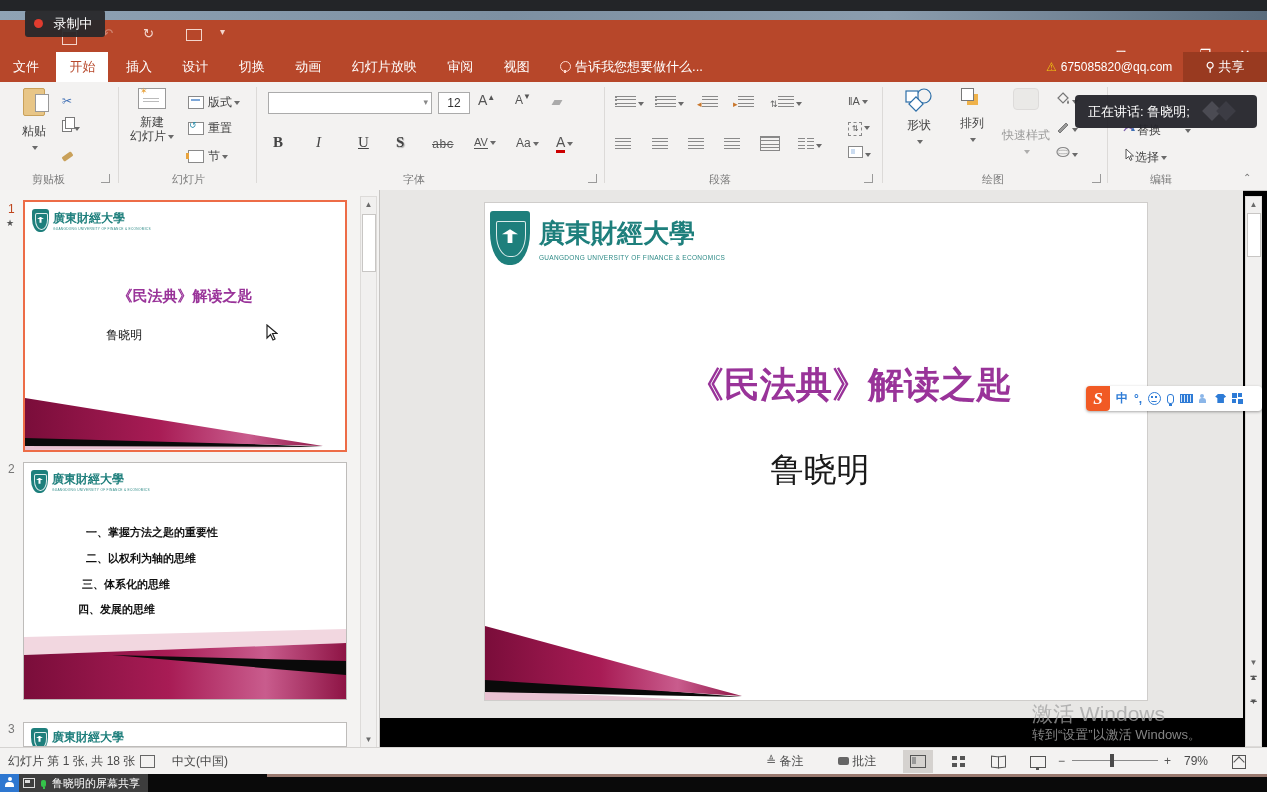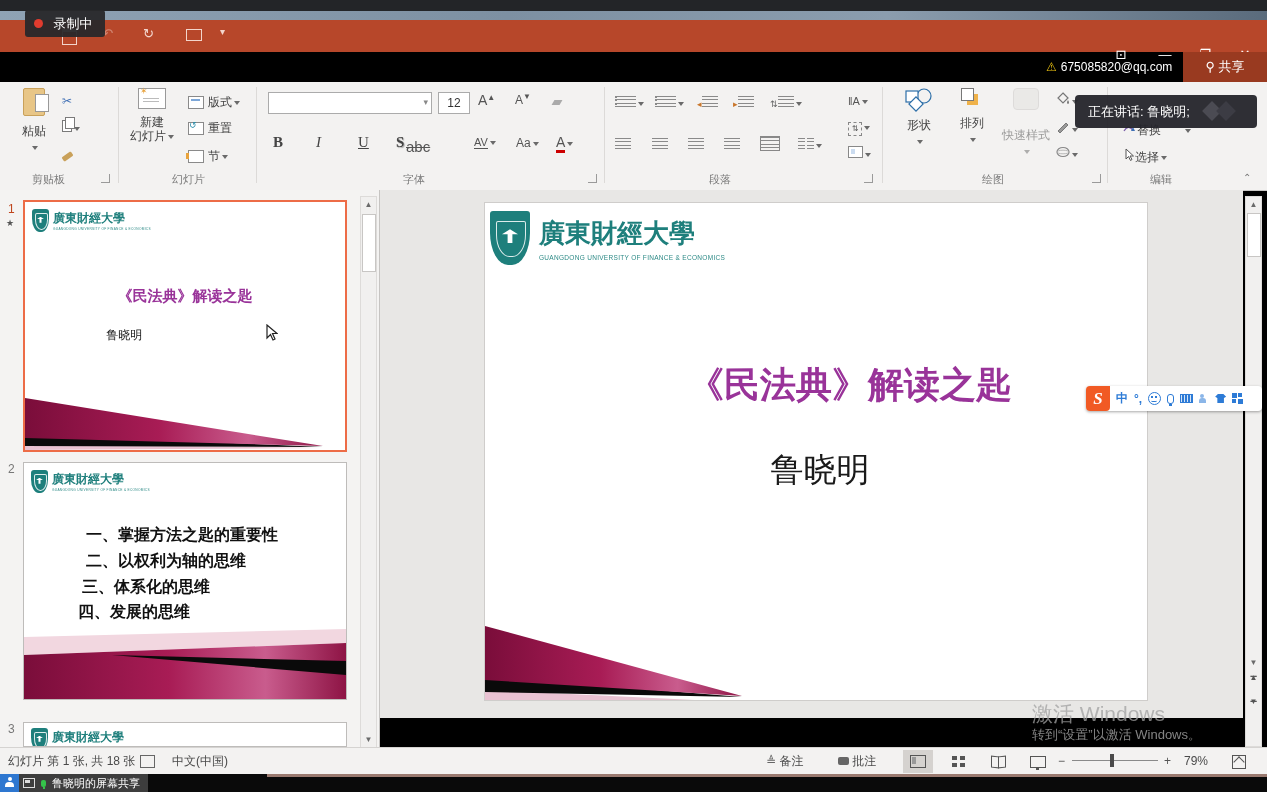--- a/index.html
+++ b/index.html
@@ -77,21 +77,21 @@
   .tstar{position:absolute;left:6px;font-size:9px;color:#555;}
   .uni-logo{position:absolute;display:flex;align-items:center;}
   .shield{background:#1E7F7C;border-radius:3px 3px 45% 45%/3px 3px 60% 60%;position:relative;}
   .shield::before{content:"";position:absolute;left:15%;top:18%;width:70%;height:64%;border:1px solid rgba(255,255,255,.85);border-radius:2px 2px 45% 45%/2px 2px 60% 60%;}
   .shield::after{content:"";position:absolute;left:30%;top:34%;width:40%;height:26%;background:#fff;clip-path:polygon(50% 0,100% 35%,65% 35%,65% 100%,35% 100%,35% 35%,0 35%);}
   .uni-name{color:#1E7F7C;font-family:"Liberation Serif","DejaVu Serif",serif;font-weight:bold;}
   .uni-en{color:#2d8a86;letter-spacing:.3px;}
   .canvas{left:485px;top:203px;width:662px;height:497px;background:#fff;box-shadow:0 0 0 1px #CFCDCB;}
   .sl-title{font-family:"Liberation Serif","DejaVu Serif",serif;color:#993399;font-weight:bold;}
   .sl-author{font-family:"Liberation Serif","DejaVu Serif",serif;color:#1a1a1a;}
-  .t2-line{position:absolute;left:62px;font-size:16px;font-weight:bold;color:#111;font-family:"Liberation Serif",serif;white-space:nowrap;}
+  .t2-line{position:absolute;left:62px;font-size:11px;font-weight:bold;color:#111;font-family:"Liberation Serif",serif;white-space:nowrap;}
   
   .sb{background:#F1F0EF;border:1px solid #DDDBD9;box-sizing:border-box;}
   .sb-btn{position:absolute;background:#F1F0EF;color:#6a6a6a;font-size:8px;text-align:center;line-height:15px;width:15px;height:15px;}
   .sb-thumb{position:absolute;background:#fff;border:1px solid #C8C6C4;box-sizing:border-box;}
   .dbl{display:block;line-height:6px;font-size:8px;color:#555;}
   
   .notes{left:381px;top:718px;width:862px;height:29px;background:#FBFAF9;border-top:1px solid #D0CECB;
      color:#595959;font-size:13px;line-height:29px;padding-left:14px;box-sizing:border-box;}
   
   .statusbar{left:0;top:747px;width:1267px;height:27px;background:#F3F2F1;border-top:1px solid #D5D3D1;box-sizing:border-box;
@@ -171,20 +171,32 @@
     <div class="abs winbtn" style="left:1108px;width:26px;">⊡</div>
     <div class="abs winbtn" style="left:1150px;">—</div>
     <div class="abs winbtn" style="left:1190px;">❐</div>
     <div class="abs winbtn" style="left:1230px;">✕</div>
   </div>
   <div class="abs rec-badge">
     <div class="rec-dot"></div>
     <span>录制中</span>
   </div>
 
+  <div class="abs tabrow">
+    <span class="tab">文件</span>
+    <span class="tab active">开始</span>
+    <span class="tab">插入</span>
+    <span class="tab">设计</span>
+    <span class="tab">切换</span>
+    <span class="tab">动画</span>
+    <span class="tab">幻灯片放映</span>
+    <span class="tab">审阅</span>
+    <span class="tab">视图</span>
+    <span class="tab"><span class="bulb"></span><span>告诉我您想要做什么...</span></span>
+  </div>
   <div class="abs email"><span class="warn">⚠</span><span>675085820@qq.com</span></div>
   <div class="abs share-btn">⚲ <span>共享</span></div>
 
   <div class="abs ribbon">
 
     <div class="rbtn-big" style="left:14px;width:40px;">
       <div class="ic-paste"></div>
       <div style="margin-top:7px;">粘贴</div>
       <div class="caret"></div>
     </div>
@@ -210,21 +222,21 @@
         <span style="position:absolute;right:3px;top:4px;font-size:9px;color:#888;">▾</span>
       </div>
     <div class="fontbox" style="left:438px;top:10px;width:30px;height:20px;text-align:center;line-height:20px;"><span>12</span></div>
     <div class="rsm" style="left:478px;top:10px;"><span class="grayA">A</span><span style="font-size:8px;vertical-align:super;color:#555;">▲</span></div>
     <div class="rsm" style="left:515px;top:10px;"><span class="grayA" style="font-size:12px;">A</span><span style="font-size:8px;vertical-align:super;color:#555;">▼</span></div>
     <div class="rsm" style="left:552px;top:10px;"><span class="grayA"></span><span style="display:inline-block;width:8px;height:5px;background:#aaa;transform:skewX(-30deg);margin-left:1px;"></span></div>
     <div class="rsm ftxt" style="left:273px;top:52px;font-weight:bold;">B</div>
     <div class="rsm ftxt" style="left:316px;top:52px;font-style:italic;">I</div>
     <div class="rsm ftxt" style="left:358px;top:52px;text-decoration:underline;">U</div>
     <div class="rsm ftxt" style="left:396px;top:52px;font-weight:bold;text-shadow:1px 1px 1px #aaa;">S</div>
-    <div class="rsm" style="left:406px;top:56px;font-size:15px;color:#555;text-decoration:line-through;">abc</div>
+    <div class="rsm" style="left:432px;top:56px;font-size:12px;color:#555;text-decoration:line-through;font-family:Liberation Mono, monospace;">abc</div>
     <div class="rsm" style="left:474px;top:54px;font-size:11px;color:#555;"><span style="border-bottom:1px solid #555;">AV</span><span class="caret"></span></div>
     <div class="rsm" style="left:516px;top:54px;font-size:12px;color:#555;"><span>Aa</span><span class="caret"></span></div>
     <div class="rsm" style="left:556px;top:52px;"><span class="grayA" style="border-bottom:3px solid #C00;">A</span><span class="caret"></span></div>
     <div class="grp-label" style="left:403px;">字体</div>
     <div class="launcher" style="left:588px;"></div>
     <div class="vsep" style="left:604px;"></div>
 
     <div class="rsm" style="left:615px;top:14px;"><span class="li dots"></span><span class="caret"></span></div>
     <div class="rsm" style="left:655px;top:14px;"><span class="li dots"></span><span class="caret"></span></div>
     <div class="rsm" style="left:697px;top:14px;"><span style="color:#C9762B;font-size:9px;">◂</span><span class="li"></span></div>

